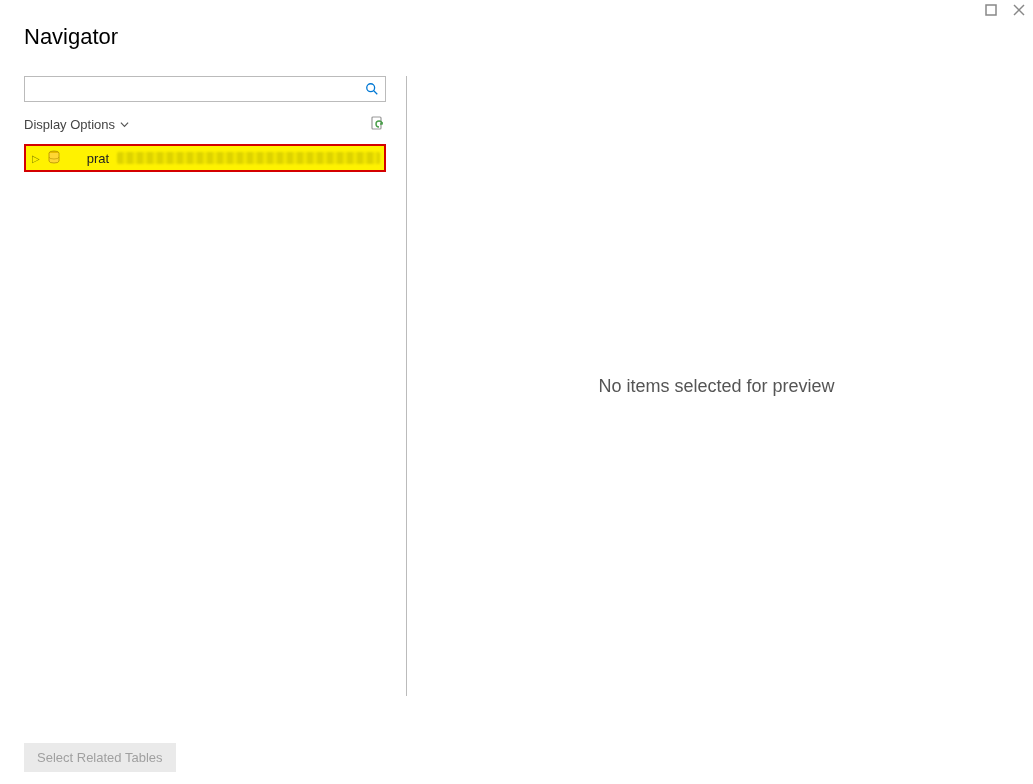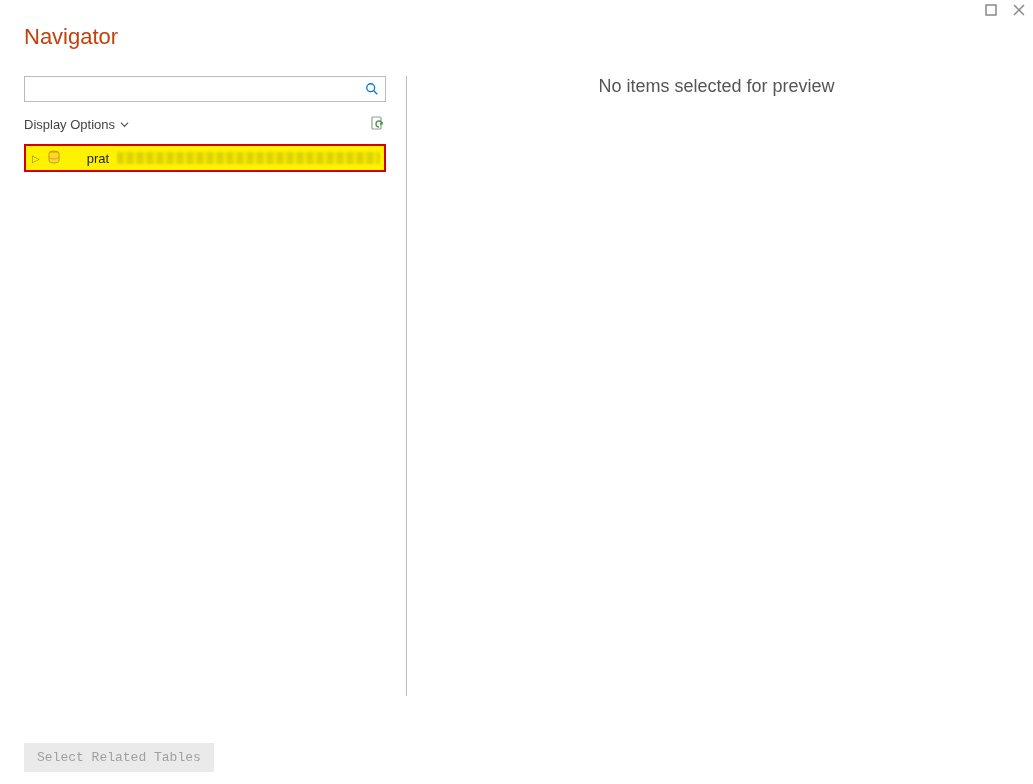--- a/index.html
+++ b/index.html
@@ -19,21 +19,21 @@
       gap: 16px;
       color: #666;
     }
     .window-controls svg { display: block; }
     .title {
       position: absolute;
       top: 24px;
       left: 24px;
       font-size: 22px;
       font-weight: 400;
-      color: #c2410c;
+      color: #000000;
     }
     .left-panel {
       position: absolute;
       top: 76px;
       left: 24px;
       width: 362px;
     }
     .search-box {
       width: 100%;
       height: 26px;
@@ -122,20 +122,21 @@
       height: 620px;
       background: #bbb;
     }
     .preview-area {
       position: absolute;
       top: 76px;
       left: 420px;
       right: 20px;
       height: 620px;
       display: flex;
+      align-items: center;
       justify-content: center;
     }
     .preview-text {
       font-size: 18px;
       color: #555;
       font-weight: 400;
     }
     .footer {
       position: absolute;
       bottom: 12px;
@@ -149,21 +150,21 @@
       display: flex;
       gap: 10px;
     }
     .btn {
       font-size: 13px;
       padding: 6px 12px;
       border: 1px solid transparent;
       background: #eaeaea;
       color: #999;
       cursor: default;
-      font-family: Liberation Mono, monospace;
+      font-family: Liberation Sans, sans-serif;
     }
     .btn.disabled {
       background: #eaeaea;
       color: #a0a0a0;
     }
     .btn.enabled {
       background: #fff;
       border: 1px solid #888;
       color: #222;
       cursor: pointer;

